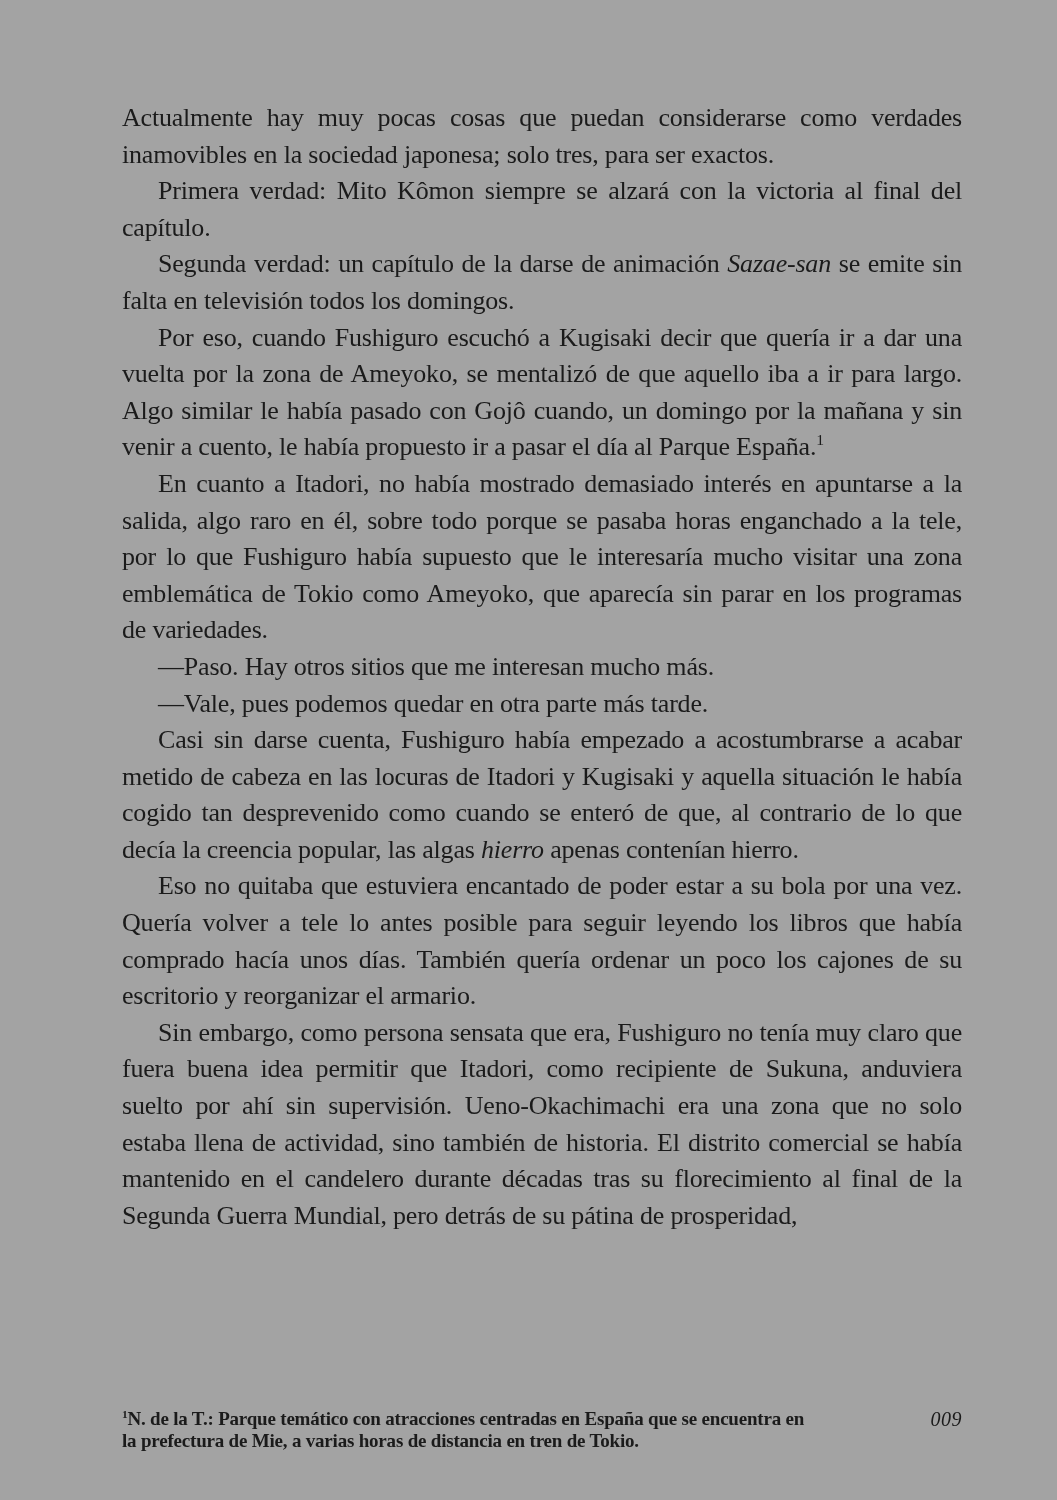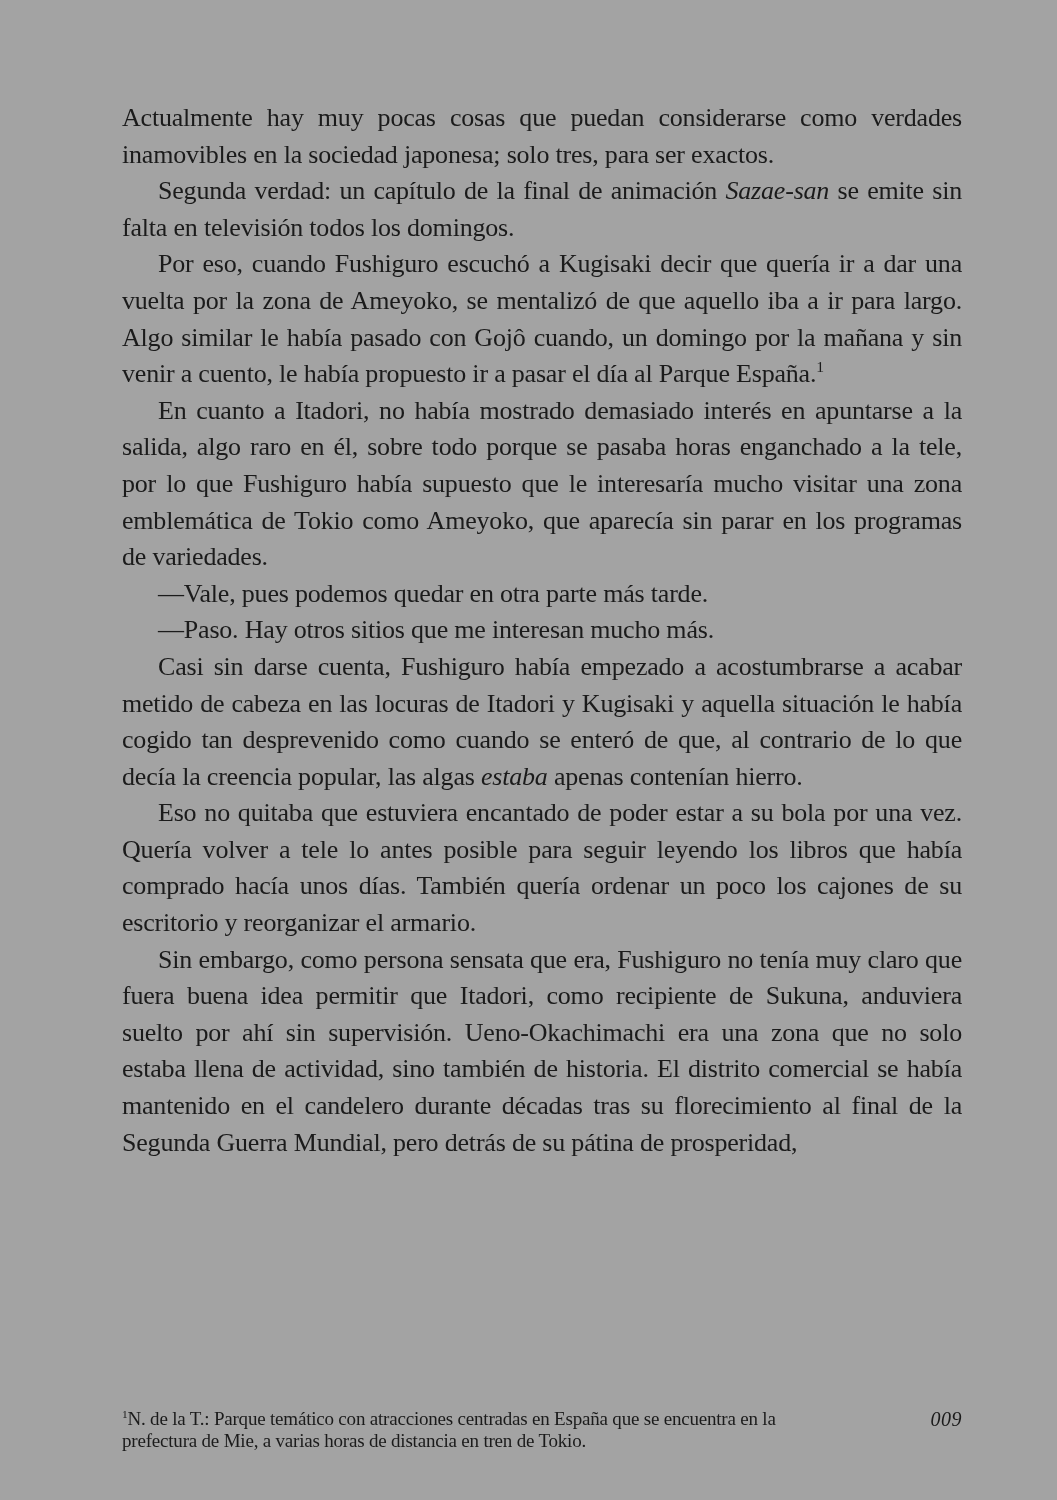--- a/index.html
+++ b/index.html
@@ -44,44 +44,46 @@
   .footnote {
     position: absolute;
     left: 122px;
     top: 1408px;
     width: 700px;
     font-size: 19px;
     line-height: 21.5px;
     letter-spacing: -0.2px;
     text-align: left;
     color: #1b1b1b;
+    font-weight: bold;
   }
   .page-number {
     position: absolute;
     top: 1408px;
     right: 95px;
     font-size: 20px;
     letter-spacing: 0.5px;
     color: #1b1b1b;
     font-style: italic;
   }
 </style>
 </head>
 <body>
 
 <div class="page">
 
   <div class="body-text">
       <p class="para"><span>Actualmente hay muy pocas cosas que puedan considerarse como verdades inamovibles en la sociedad japonesa; solo tres, para ser exactos.</span></p>
-      <p class="para indent"><span>Segunda verdad: un capítulo de la final de animación </span><em>Sazae-san</em><span> se emite sin falta en televisión todos los domingos.</span></p>
+      <p class="para indent"><span>Primera verdad: Mito Kômon siempre se alzará con la victoria al final del capítulo.</span></p>
+      <p class="para indent"><span>Segunda verdad: un capítulo de la darse de animación </span><em>Sazae-san</em><span> se emite sin falta en televisión todos los domingos.</span></p>
       <p class="para indent"><span>Por eso, cuando Fushiguro escuchó a Kugisaki decir que quería ir a dar una vuelta por la zona de Ameyoko, se mentalizó de que aquello iba a ir para largo. Algo similar le había pasado con Gojô cuando, un domingo por la mañana y sin venir a cuento, le había propuesto ir a pasar el día al Parque España.</span><sup>1</sup></p>
       <p class="para indent"><span>En cuanto a Itadori, no había mostrado demasiado interés en apuntarse a la salida, algo raro en él, sobre todo porque se pasaba horas enganchado a la tele, por lo que Fushiguro había supuesto que le interesaría mucho visitar una zona emblemática de Tokio como Ameyoko, que aparecía sin parar en los programas de variedades.</span></p>
+      <p class="para indent"><span>—Paso. Hay otros sitios que me interesan mucho más.</span></p>
       <p class="para indent"><span>—Vale, pues podemos quedar en otra parte más tarde.</span></p>
-      <p class="para indent"><span>—Paso. Hay otros sitios que me interesan mucho más.</span></p>
-      <p class="para indent"><span>Casi sin darse cuenta, Fushiguro había empezado a acostumbrarse a acabar metido de cabeza en las locuras de Itadori y Kugisaki y aquella situación le había cogido tan desprevenido como cuando se enteró de que, al contrario de lo que decía la creencia popular, las algas </span><em>estaba</em><span> apenas contenían hierro.</span></p>
+      <p class="para indent"><span>Casi sin darse cuenta, Fushiguro había empezado a acostumbrarse a acabar metido de cabeza en las locuras de Itadori y Kugisaki y aquella situación le había cogido tan desprevenido como cuando se enteró de que, al contrario de lo que decía la creencia popular, las algas </span><em>hierro</em><span> apenas contenían hierro.</span></p>
       <p class="para indent"><span>Eso no quitaba que estuviera encantado de poder estar a su bola por una vez. Quería volver a tele lo antes posible para seguir leyendo los libros que había comprado hacía unos días. También quería ordenar un poco los cajones de su escritorio y reorganizar el armario.</span></p>
       <p class="para indent"><span>Sin embargo, como persona sensata que era, Fushiguro no tenía muy claro que fuera buena idea permitir que Itadori, como recipiente de Sukuna, anduviera suelto por ahí sin supervisión. Ueno-Okachimachi era una zona que no solo estaba llena de actividad, sino también de historia. El distrito comercial se había mantenido en el candelero durante décadas tras su florecimiento al final de la Segunda Guerra Mundial, pero detrás de su pátina de prosperidad,</span></p>
     </div>
 
   <div class="footnote"><sup>1</sup><span>N. de la T.: Parque temático con atracciones centradas en España que se encuentra en la prefectura de Mie, a varias horas de distancia en tren de Tokio.</span></div>
 
   <div class="page-number">009</div>
 
 </div>
 

